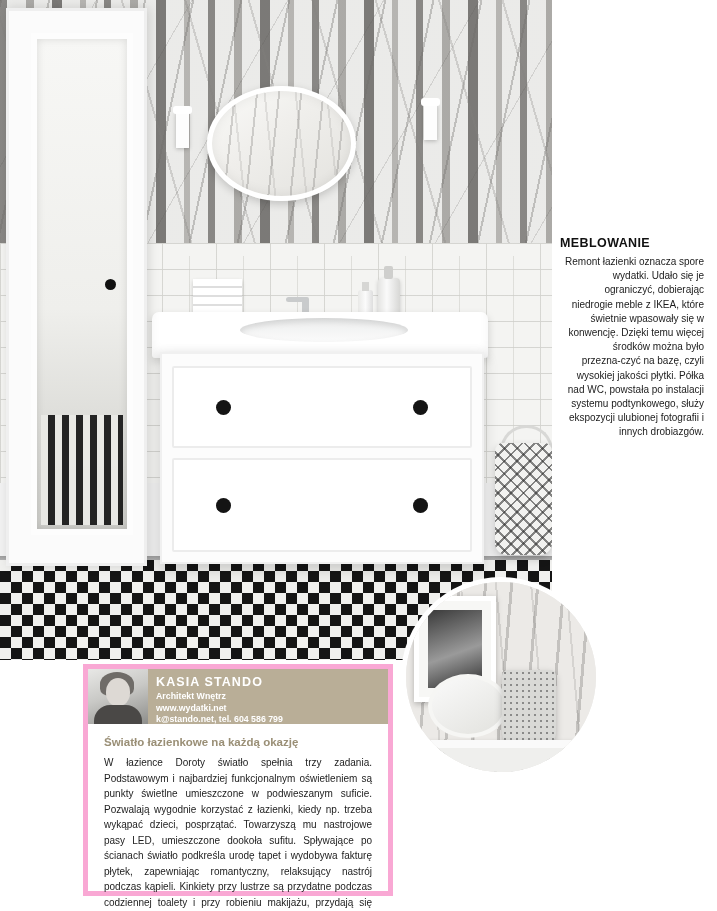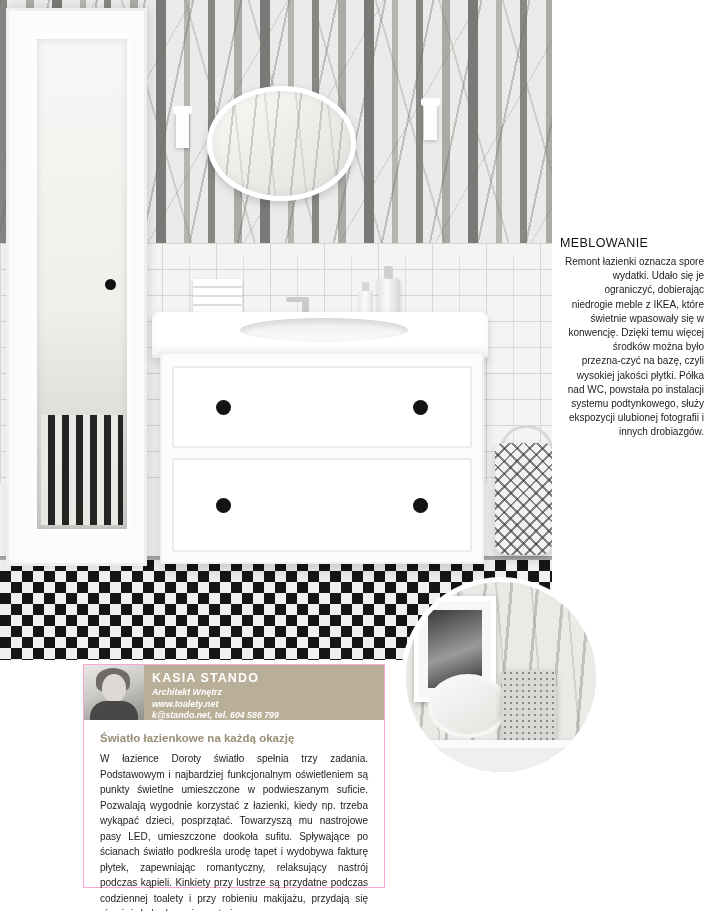--- a/index.html
+++ b/index.html
@@ -281,21 +281,21 @@
 
   
   .right-col {
     position: absolute;
     left: 560px; top: 236px;
     width: 148px;
   }
   .right-col h2 {
     margin: 0 0 5px 0;
     font-size: 12.5px;
-    font-weight: normal;
+    font-weight: bold;
     letter-spacing: .4px;
     color: #111;
   }
   .right-col p {
     margin: 4px;
     font-size: 10px;
     line-height: 1.42;
     color: #1b1b1b;
     text-align: right;
   }
@@ -362,21 +362,21 @@
     left: 0; right: 0; top: 166px; bottom: 0;
     background: #efefed;
   }
 
   
   .expert-box {
     position: absolute;
     left: 83px; top: 664px;
     width: 300px; height: 222px;
     background: #ffffff;
-    border: 1px solid #f9a8d4;
+    border: 5px solid #f9a8d4;
   }
   .expert-head {
     position: relative;
     height: 55px;
     background: #b9ae97;
   }
   .expert-photo {
     position: absolute;
     left: 0; top: 0;
     width: 60px; height: 55px;
@@ -412,21 +412,20 @@
   .expert-name {
     font-size: 12.5px;
     font-weight: bold;
     letter-spacing: 1.1px;
     line-height: 1.25;
   }
   .expert-role, .expert-site, .expert-contact {
     font-size: 8.8px;
     line-height: 1.35;
     font-weight: bold;
-    font-style: italic;
   }
   .expert-body {
     padding: 12px 16px 10px 16px;
   }
   .expert-title {
     margin: 0 0 7px 0;
     font-size: 11.5px;
     font-weight: bold;
     color: #9a8f76;
   }
@@ -509,21 +508,21 @@
 <div class="expert-box">
   <div class="expert-head">
     <div class="expert-photo">
       <div class="hair"></div>
       <div class="face"></div>
       <div class="body"></div>
     </div>
     <div class="expert-meta">
       <div class="expert-name">KASIA STANDO</div>
       <div class="expert-role">Architekt Wnętrz</div>
-      <div class="expert-site">www.toalety.net</div>
+      <div class="expert-site">www.wydatki.net</div>
       <div class="expert-contact">k@stando.net, tel. 604 586 799</div>
     </div>
   </div>
   <div class="expert-body">
     <h3 class="expert-title">Światło łazienkowe na każdą okazję</h3>
     <p class="expert-text">W łazience Doroty światło spełnia trzy zadania. Podstawowym i najbardziej funkcjonalnym oświetleniem są punkty świetlne umieszczone w podwieszanym suficie. Pozwalają wygodnie korzystać z łazienki, kiedy np. trzeba wykąpać dzieci, posprzątać. Towarzyszą mu nastrojowe pasy LED, umieszczone dookoła sufitu. Spływające po ścianach światło podkreśla urodę tapet i wydobywa fakturę płytek, zapewniając romantyczny, relaksujący nastrój podczas kąpieli. Kinkiety przy lustrze są przydatne podczas codziennej toalety i przy robieniu makijażu, przydają się również do budowania nastroju.</p>
   </div>
 </div>
 
 </body></html>

